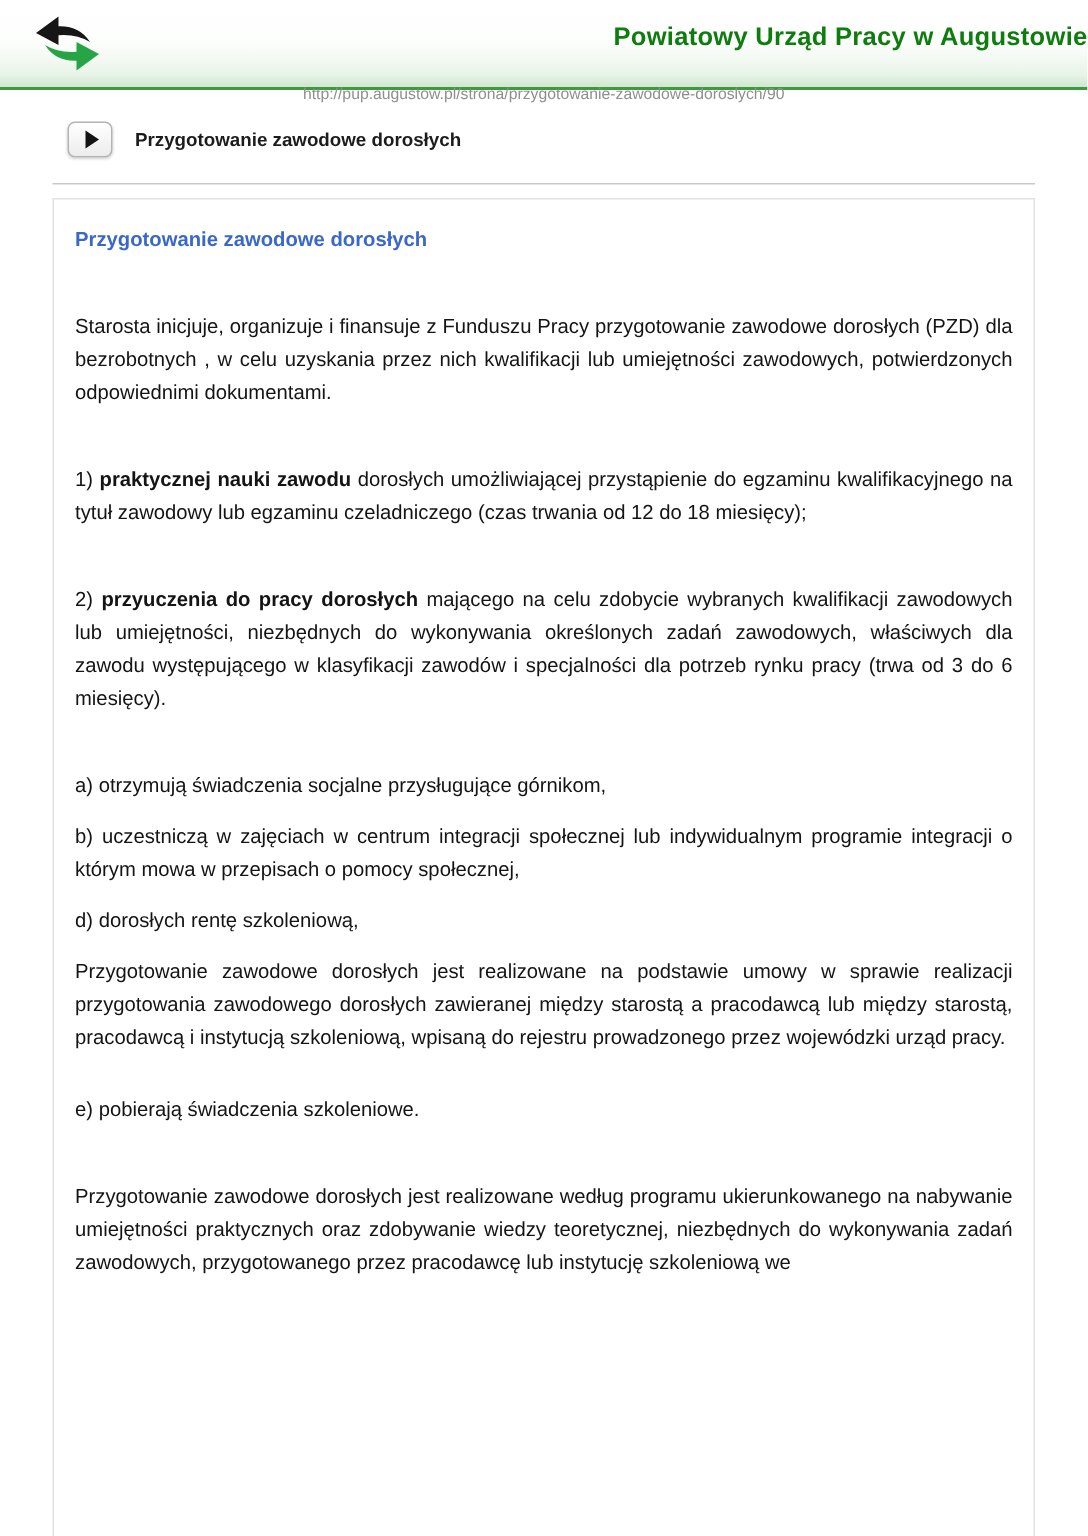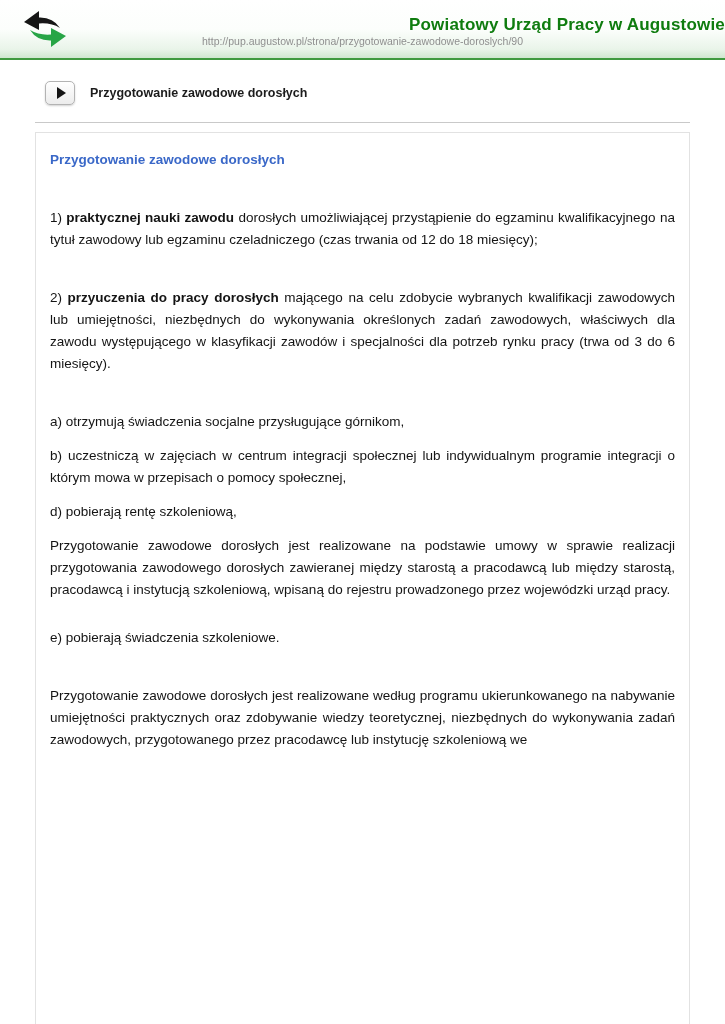--- a/index.html
+++ b/index.html
@@ -32,21 +32,21 @@
     padding-top: 15px;
     font-size: 17px;
     font-weight: bold;
     color: #0f7c0f;
     letter-spacing: 0.2px;
   }
   .header-url {
     text-align: center;
     font-size: 10.5px;
     color: #8f8f8f;
-    margin-top: 0;
+    margin-top: 22px;
   }
 
   
   .breadcrumb {
     display: flex;
     align-items: center;
     gap: 15px;
     padding: 21px 0 0 45px;
   }
   .breadcrumb-icon {
@@ -130,29 +130,30 @@
   </span>
   <span class="breadcrumb-label">Przygotowanie zawodowe dorosłych</span>
 </div>
 
 <div class="rule"></div>
 
 <div class="content">
 
   <h2 class="h-blue mb-lg">Przygotowanie zawodowe dorosłych</h2>
 
+  <p class="para mb-lg">Starosta inicjuje, organizuje i finansuje z Funduszu Pracy przygotowanie zawodowe dorosłych (PZD) dla bezrobotnych , w celu uzyskania przez nich kwalifikacji lub umiejętności zawodowych, potwierdzonych odpowiednimi dokumentami.</p>
 
 
   <p class="para mb-lg"><span>1) </span><strong>praktycznej nauki zawodu</strong><span> dorosłych umożliwiającej przystąpienie do egzaminu kwalifikacyjnego na tytuł zawodowy lub egzaminu czeladniczego (czas trwania od 12 do 18 miesięcy);</span></p>
 
   <p class="para mb-lg"><span>2) </span><strong>przyuczenia do pracy dorosłych</strong><span> mającego na celu zdobycie wybranych kwalifikacji zawodowych lub umiejętności, niezbędnych do wykonywania określonych zadań zawodowych, właściwych dla zawodu występującego w klasyfikacji zawodów i specjalności dla potrzeb rynku pracy (trwa od 3 do 6 miesięcy).</span></p>
 
 
   <p class="para mb-sm">a) otrzymują świadczenia socjalne przysługujące górnikom,</p>
   <p class="para mb-sm">b) uczestniczą w zajęciach w centrum integracji społecznej lub indywidualnym programie integracji o którym mowa w przepisach o pomocy społecznej,</p>
-  <p class="para mb-sm">d) pobierają rentę szkoleniową,</p>
+  <p class="para mb-sm">d) dorosłych rentę szkoleniową,</p>
   <p class="para mb-md">Przygotowanie zawodowe dorosłych jest realizowane na podstawie umowy w sprawie realizacji przygotowania zawodowego dorosłych zawieranej między starostą a pracodawcą lub między starostą, pracodawcą i instytucją szkoleniową, wpisaną do rejestru prowadzonego przez wojewódzki urząd pracy.</p>
 
   <p class="para mb-lg">e) pobierają świadczenia szkoleniowe.</p>
 
   <p class="para">Przygotowanie zawodowe dorosłych jest realizowane według programu ukierunkowanego na nabywanie umiejętności praktycznych oraz zdobywanie wiedzy teoretycznej, niezbędnych do wykonywania zadań zawodowych, przygotowanego przez pracodawcę lub instytucję szkoleniową we</p>
 
 </div>
 
 </body></html>

